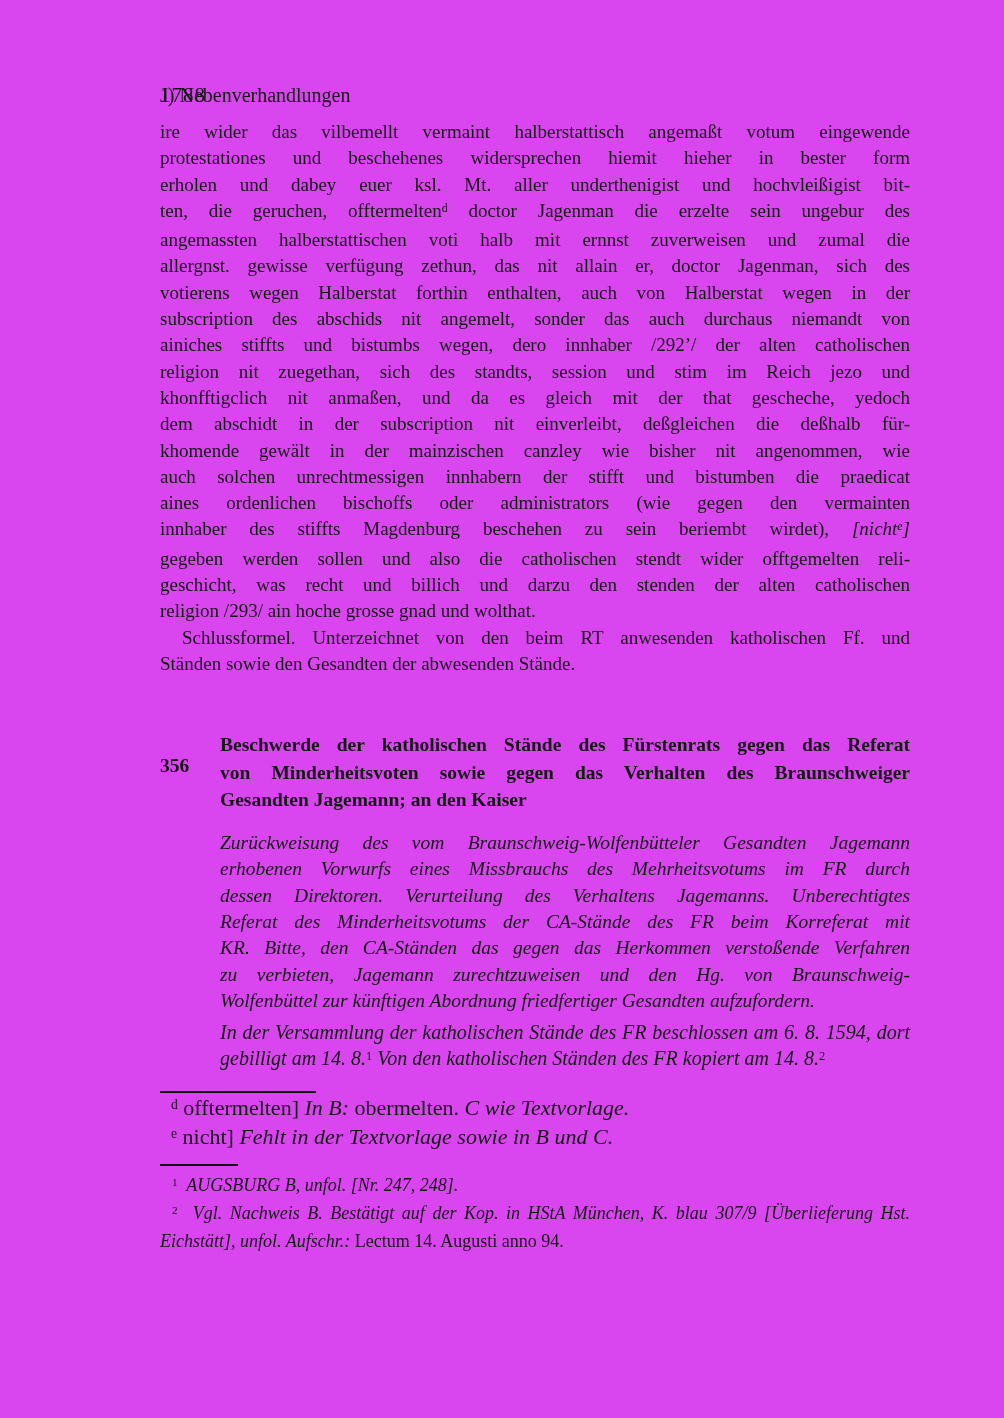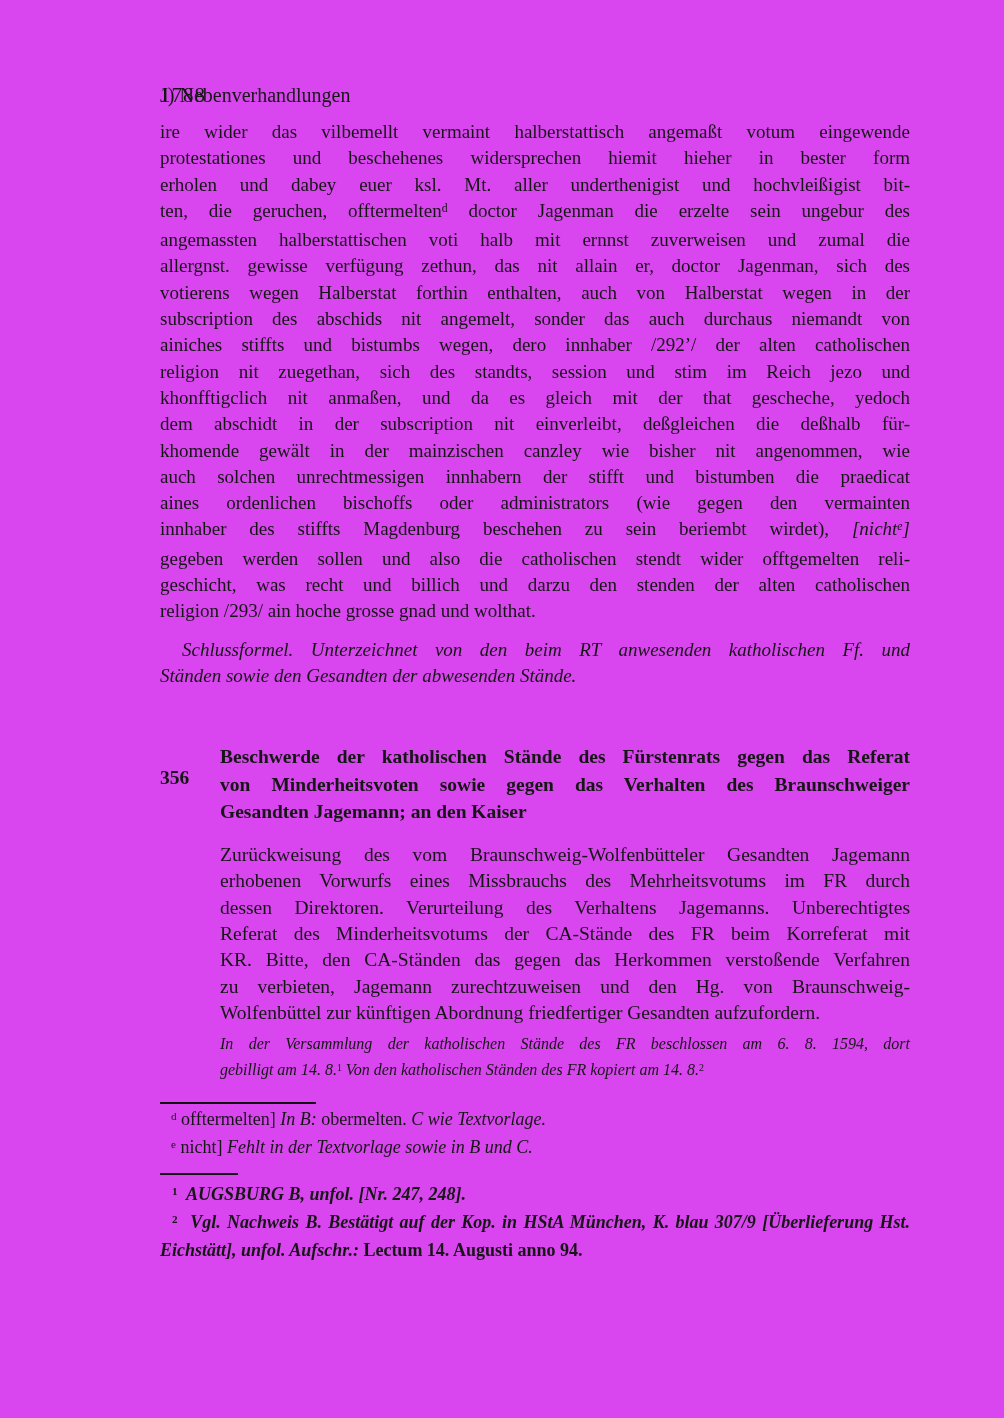--- a/index.html
+++ b/index.html
@@ -6,33 +6,33 @@
   .page{
     width:1004px;height:1418px;background:#d946ef;position:relative;
     font-family:"Liberation Serif","DejaVu Serif",serif;color:#161616;
     overflow:hidden;margin:0 auto;
   }
   .content{position:absolute;left:160px;top:82px;width:750px;}
   .running-head{position:relative;height:27px;line-height:27px;font-size:21px;}
   .page-number{position:absolute;left:0;top:0;letter-spacing:1px;}
   .running-title{display:block;text-align:left;font-size:20px;}
   .body-block{margin-top:10px;font-size:19px;line-height:26.3px;}
-  .closing-block{font-size:19px;line-height:26.3px;font-style:italic;margin-top:12px;}
+  .closing-block{font-size:19px;line-height:26.3px;}
   .section-head{margin-top:54px;position:relative;padding-left:60px;
     font-size:19.5px;font-weight:bold;line-height:27.6px;}
   .section-num{position:absolute;left:0;top:0;margin-top:21px;}
   .summary-block{margin-top:16px;margin-left:60px;font-size:19.5px;
-    line-height:26.3px;}
-  .provenance-block{margin-top:5px;margin-left:60px;font-size:16px;
+    line-height:26.3px;font-style:italic;}
+  .provenance-block{margin-top:5px;margin-left:60px;font-size:20px;
     line-height:26px;font-style:italic;}
   .fn-rule{border:0;border-top:2px solid #111;margin:0;}
   .fn-rule.variants-rule{margin-top:17px;width:156px;}
   .fn-rule.refs-rule{margin-top:11px;width:78px;}
-  .variants-block{margin-top:2px;font-size:18px;line-height:26px;}
-  .refs-block{margin-top:6px;font-size:18px;line-height:26px;font-weight:bold;}
+  .variants-block{margin-top:2px;font-size:22px;line-height:26px;}
+  .refs-block{margin-top:6px;font-size:18px;line-height:26px;}
   .line{text-align:justify;}
   .line.j{text-align-last:justify;}
   span.i{font-style:italic;}
   span.r{font-style:normal;}
   span.s{font-style:normal;font-size:0.62em;position:relative;top:-0.45em;}
   span.is{font-style:italic;font-size:0.62em;position:relative;top:-0.45em;}
 </style>
 </head>
 <body>
 

